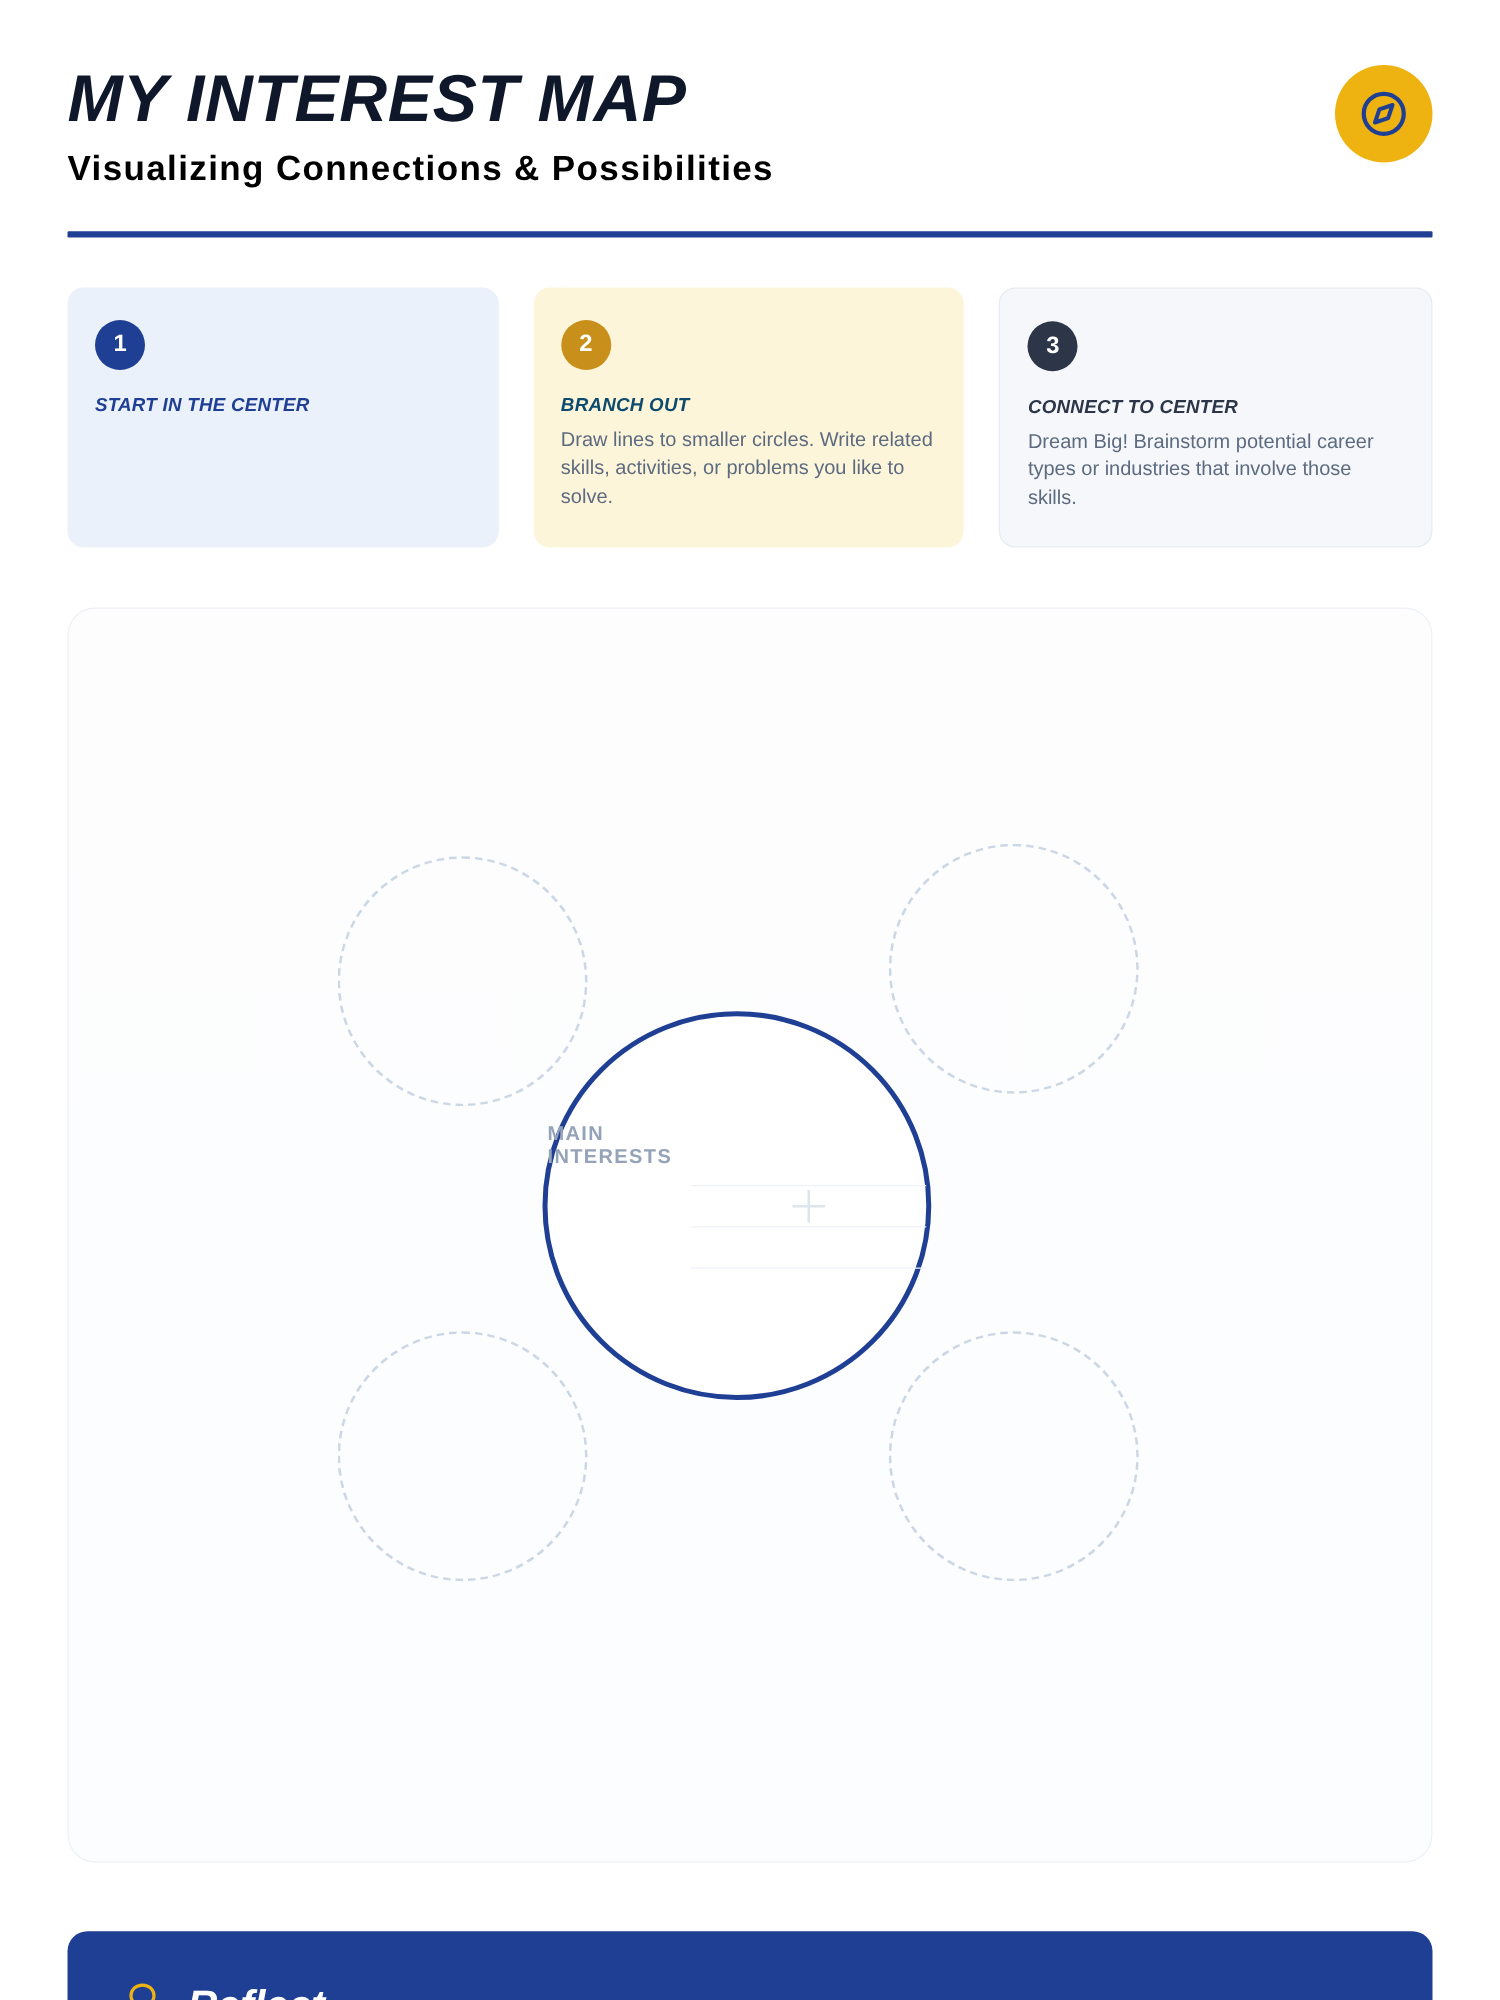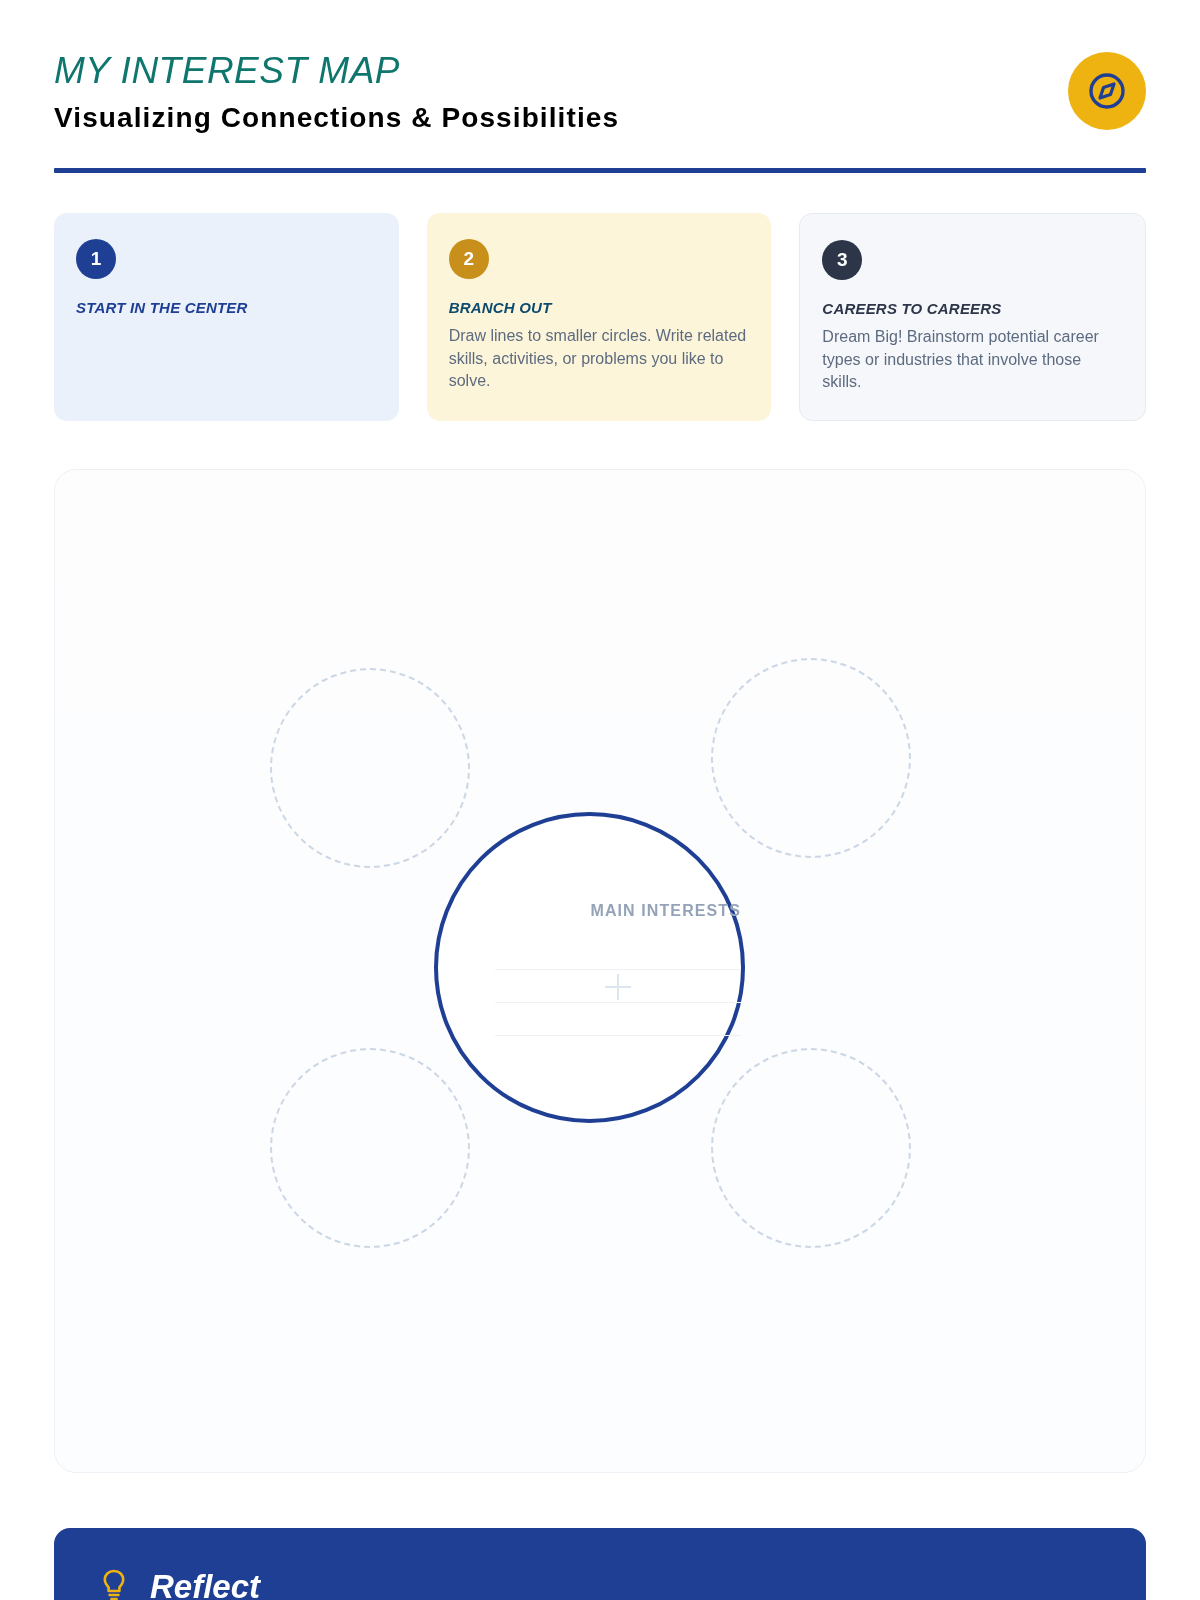--- a/index.html
+++ b/index.html
@@ -25,24 +25,24 @@
     padding-top: 48px;
   }
   .header-row {
     display: flex;
     align-items: flex-start;
     justify-content: space-between;
   }
   .title-block { padding-top: 4px; }
 
   .main-title {
-    font-size: 37px;
-    font-weight: 400;
+    font-size: 53px;
+    font-weight: 700;
     font-style: italic;
-    color: #0f766e;
+    color: #0f172a;
     letter-spacing: 0.5px;
     line-height: 1.05;
     white-space: nowrap;
   }
   .subtitle {
     margin-top: 11px;
     font-size: 28px;
     font-weight: 700;
     color: #000000;
     letter-spacing: 1.1px;
@@ -135,29 +135,29 @@
     border: 2px dashed #ccd7e6;
   }
   .branch-tl { left: 215px; top: 198px; }
   .branch-tr { left: 656px; top: 188px; }
   .branch-bl { left: 215px; top: 578px; }
   .branch-br { left: 656px; top: 578px; }
 
   .center-circle {
     position: absolute;
     left: 379px;
-    top: 342px;
+    top: 322px;
     width: 311px;
     height: 311px;
     border-radius: 50%;
     border: 4px solid #1f3f94;
     background: #ffffff;
     display: flex;
-    flex-direction: column;
-    align-items: flex-end;
+    flex-direction: row;
+    align-items: flex-start;
     padding-top: 86px;
   }
   .center-label {
     font-size: 16px;
     font-weight: 700;
     color: #94a3b8;
     letter-spacing: 1.1px;
   }
   .write-lines {
     position: relative;
@@ -234,21 +234,21 @@
     </div>
 
     <div class="step-card theme-gold">
       <div class="step-badge badge-gold">2</div>
       <div class="step-heading head-gold">BRANCH OUT</div>
       <div class="step-body">Draw lines to smaller circles. Write related skills, activities, or problems you like to solve.</div>
     </div>
 
     <div class="step-card theme-slate">
       <div class="step-badge badge-slate">3</div>
-      <div class="step-heading head-slate">CAREERS TO CAREERS</div>
+      <div class="step-heading head-slate">CONNECT TO CENTER</div>
       <div class="step-body">Dream Big! Brainstorm potential career types or industries that involve those skills.</div>
     </div>
 
   </div>
 
   <div class="canvas">
 
     <div class="branch-circle branch-tl"></div>
     <div class="branch-circle branch-tr"></div>
     <div class="branch-circle branch-bl"></div>

